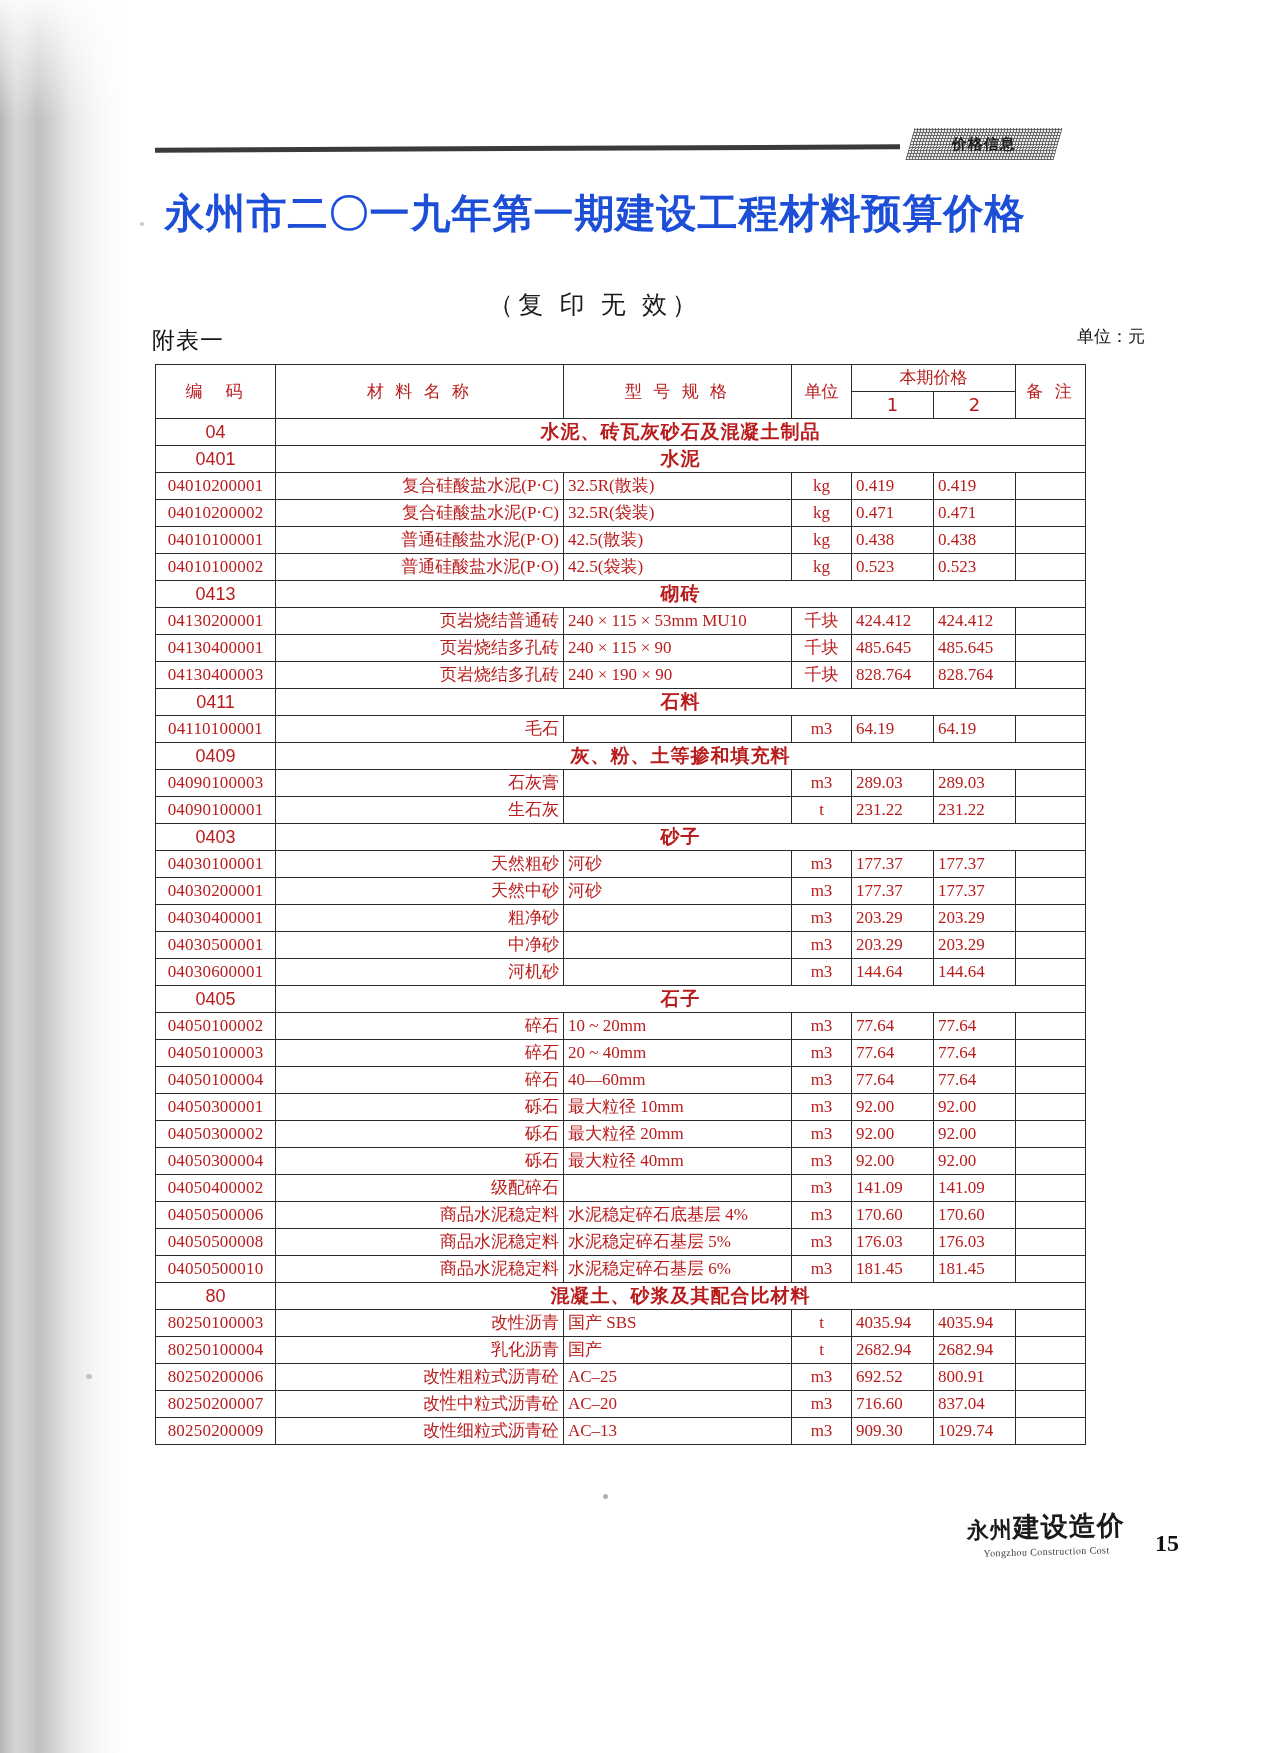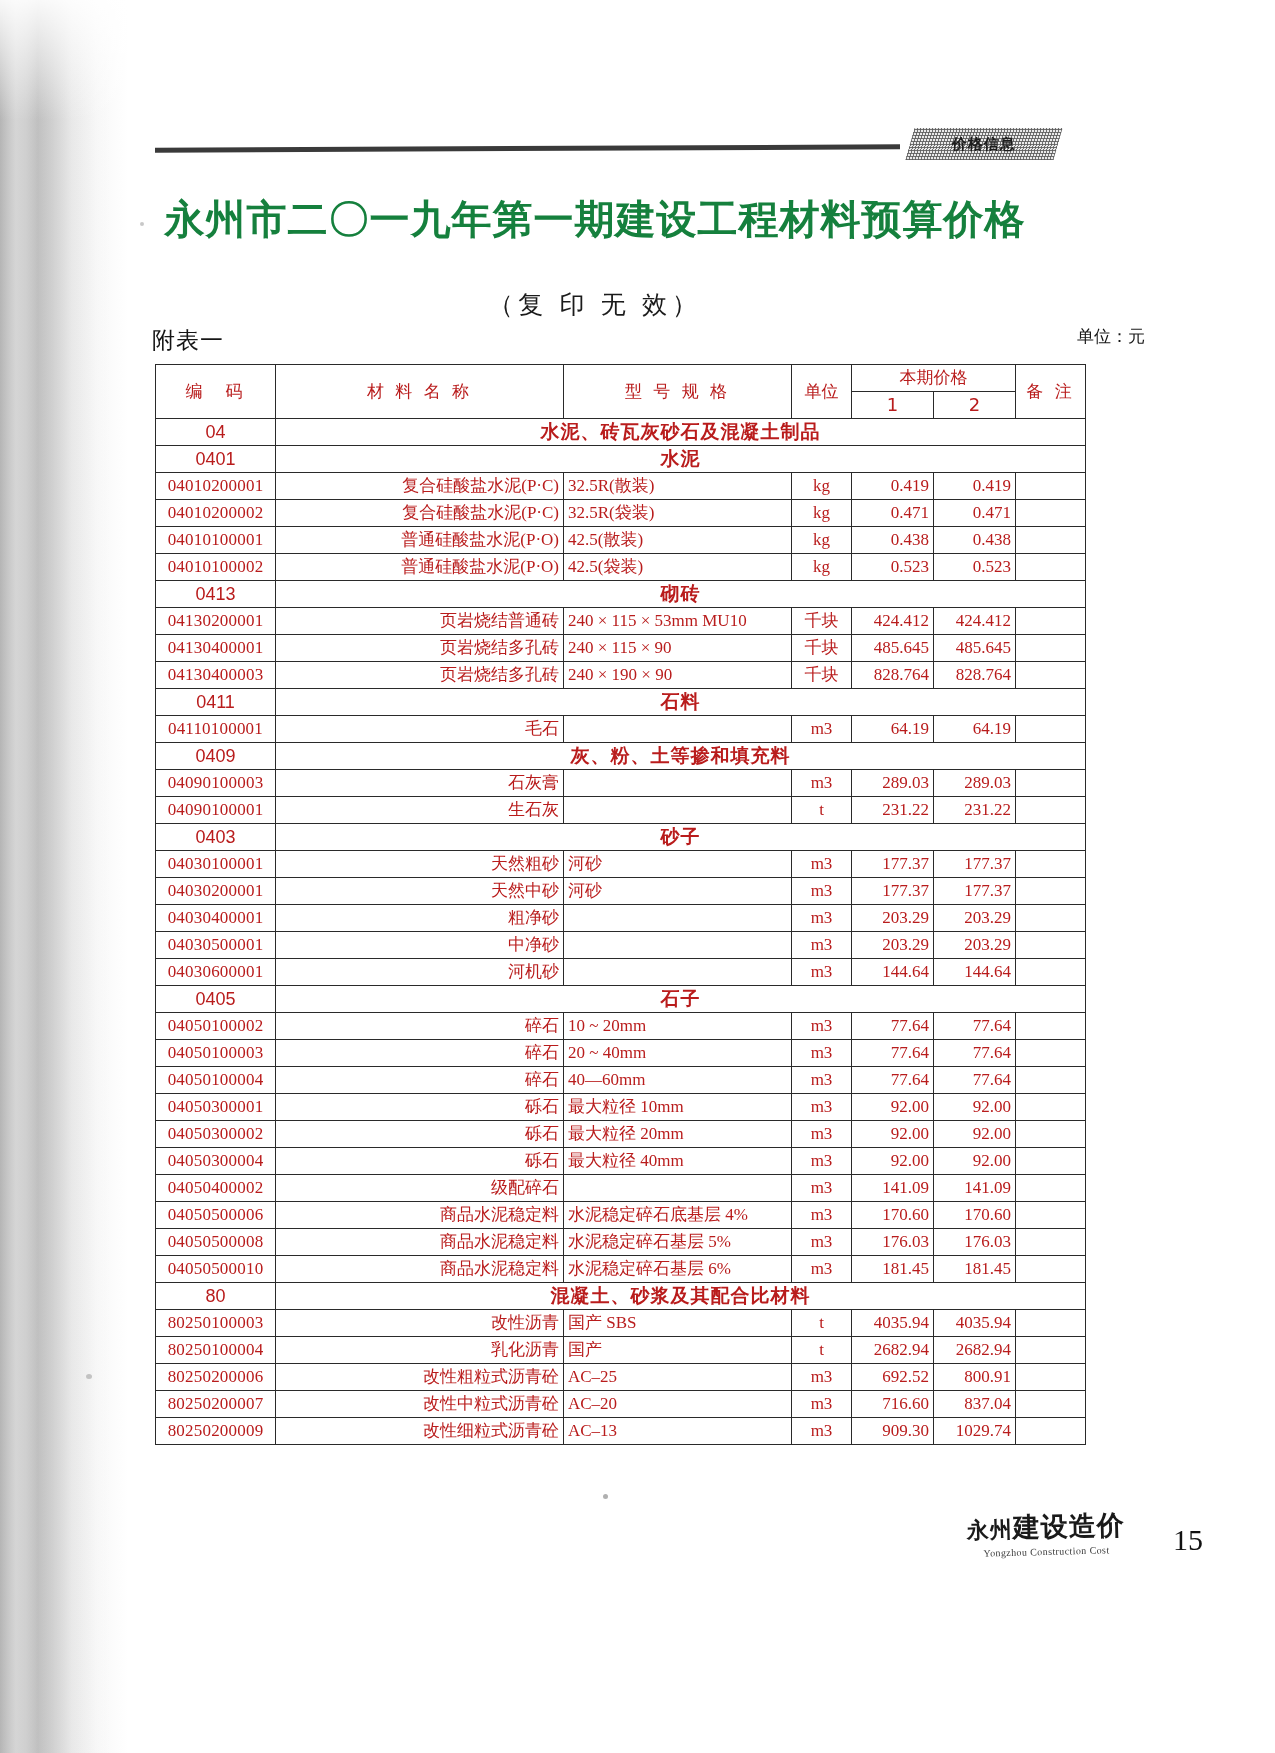--- a/index.html
+++ b/index.html
@@ -47,27 +47,27 @@
   }
   .banner-text{
     transform:skewX(16deg);
     font-family:"DejaVu Sans","Liberation Sans",sans-serif;
     font-weight:bold;font-size:15px;letter-spacing:1px;color:#1d1d1d;
     white-space:nowrap;
   }
 
   
   .doc-title{
-    position:absolute;left:0;top:192px;width:1190px;
+    position:absolute;left:0;top:186px;width:1190px;
     text-align:center;
     font-family:"DejaVu Sans","Liberation Sans",sans-serif;
     font-weight:bold;
     font-size:40px;
     letter-spacing:1px;
-    color:#15803d;
+    color:#1d4ed8;
     white-space:nowrap;
   }
   .doc-subtitle{
     position:absolute;left:0;top:288px;width:1190px;
     text-align:center;
     font-size:25px;letter-spacing:5px;color:#1b1b1b;
   }
   .attach-label{
     position:absolute;left:152px;top:325px;
     font-size:23px;color:#151515;letter-spacing:1px;text-align:center;
@@ -112,21 +112,21 @@
     letter-spacing:3px;
     height:34px;
   }
   thead td.sub{font-size:18px;letter-spacing:0;height:26px;}
   thead td.nosp{letter-spacing:0px;}
 
   td.code{text-align:center;font-size:17px;letter-spacing:.2px;}
   td.name{text-align:right;padding-left:8px;}
   td.spec{text-align:left;padding-left:8px;}
   td.unit{text-align:center;font-size:16px;}
-  td.price{text-align:right;padding-right:9px;}
+  td.price{padding-right:9px;}
   td.note{}
 
   tr.grp td.gcode{
     text-align:center;
     font-family:Liberation Sans, sans-serif;
     font-weight:normal;
     font-size:18px;
   }
   tr.grp td.gtitle{
     text-align:center;
@@ -146,23 +146,23 @@
     font-family:"DejaVu Sans","Liberation Sans",sans-serif;
     font-weight:bold;font-size:22px;color:#1a1a1a;letter-spacing:1px;
     white-space:nowrap;
   }
   .fm-cn .big{font-size:27px;}
   .fm-en{
     font-family:"Liberation Serif",serif;
     font-size:10px;color:#3a3a3a;letter-spacing:.4px;margin-top:1px;
   }
   .page-no{
-    position:absolute;right:72px;bottom:196px;
+    position:absolute;right:96px;bottom:196px;
     font-family:"Liberation Serif",serif;
-    font-size:30px;color:#111;
+    font-size:24px;color:#111;font-weight:bold;
   }
   .center-speck{
     position:absolute;left:603px;bottom:254px;width:5px;height:5px;
     background:#8f8f8f;border-radius:50%;opacity:.7;
   }
 </style>
 </head>
 <body>
 
 <div class="page-bg"></div>

